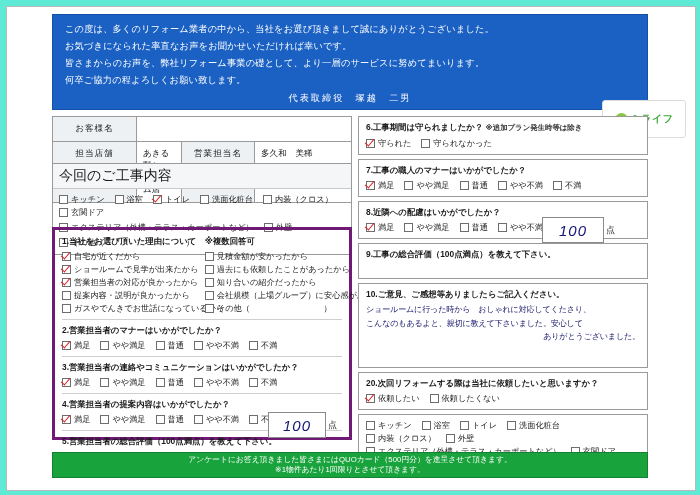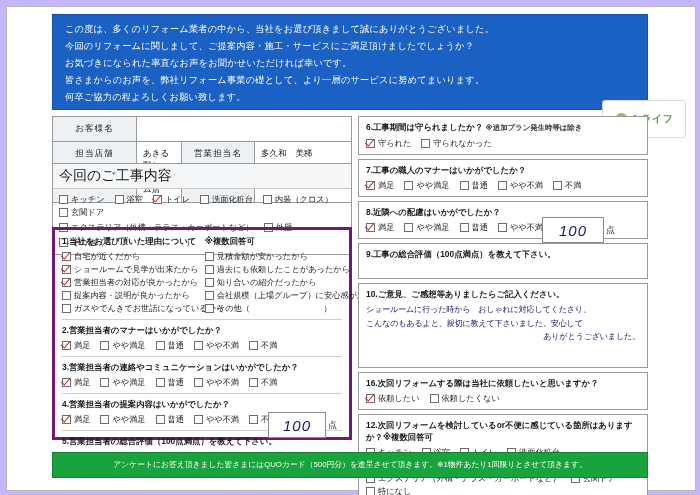--- a/index.html
+++ b/index.html
@@ -3,21 +3,21 @@
 <meta charset="utf-8">
 <style>
   html,body{margin:0;padding:0;}
   body{
     width:700px;height:495px;
     background:#ffffff;
     font-family:"Liberation Sans","DejaVu Sans",sans-serif;
     color:#1a1a1a;
     overflow:hidden;
   }
-  #sheet{position:relative;width:700px;height:495px;background:#c4b5fd;}
+  #sheet{position:relative;width:700px;height:495px;background:#5eead4;}
   .frame{position:absolute;left:6px;top:6px;width:688px;height:483px;border:1px solid #b9b9b9;background:#ffffff;}
 
   
   .greeting{
     position:absolute;left:52px;top:14px;width:596px;height:96px;
     background:#1b61c4;color:#ffffff;border:1px solid #1450a8;
     box-sizing:border-box;padding:8px 12px 0 12px;
   }
   .greeting p{margin:0 0 5px 0;font-size:9.2px;line-height:12px;letter-spacing:.2px;}
   .greeting .sign{text-align:center;font-size:9.2px;margin-top:6px;letter-spacing:2px;}
@@ -85,34 +85,33 @@
     position:absolute;left:0;top:0;right:0;
     font-size:8.1px;line-height:13.5px;color:#16166b;
     letter-spacing:-.2px;
   }
   .freetext span{display:block;}
 
   
   .bottombar{
     position:absolute;left:52px;top:452px;width:596px;height:26px;
     background:#19a33c;color:#fff;border:1px solid #128230;box-sizing:border-box;
-    display:flex;align-items:center;justify-content:center;
+    display:flex;flex-direction:column;align-items:center;justify-content:center;
   }
   .bottombar div{font-size:7.8px;line-height:10px;}
   .hr-line{border:none;border-top:1px solid #cfcfcf;margin:4px 0;}
 </style>
 </head>
 <body>
 
 <div id="sheet">
   <div class="frame"></div>
 
   <div class="greeting">
     <p>この度は、多くのリフォーム業者の中から、当社をお選び頂きまして誠にありがとうございました。</p>
-    <p>今回のリフォームに関しまして、ご提案内容・施工・サービスにご満足頂けましたでしょうか？</p>
     <p>お気づきになられた率直なお声をお聞かせいただければ幸いです。</p>
     <p>皆さまからのお声を、弊社リフォーム事業の礎として、より一層のサービスに努めてまいります。</p>
     <p>何卒ご協力の程よろしくお願い致します。</p>
     <div class="sign">代表取締役　塚越　二男</div>
   </div>
 
   <div class="logo">
     <div class="mark"></div>
     <div class="txt">ミライフ</div>
   </div>
@@ -391,35 +390,34 @@
       <div class="freearea">
         <div class="freetext">
           <span>ショールームに行った時から　おしゃれに対応してくたさり、</span>
           <span>こんなのもあるよと、親切に教えて下さいました。安心して</span>
           <span style="text-align:right">ありがとうございました。</span>
         </div>
       </div>
     </div>
 
     <div class="rblk">
-      <div class="q">16.次回リフォームする際は当社に依頼したいと思いますか？</div>
+      <div class="q">20.次回リフォームする際は当社に依頼したいと思いますか？</div>
       <div class="opts">
         <label class="opt">
             <span class="box checked"></span>
             <span>依頼したい</span>
           </label>
         <label class="opt">
             <span class="box"></span>
             <span>依頼したくない</span>
           </label>
       </div>
     </div>
 
     <div class="rblk">
-      <div class="q">12.次回リフォームを検討しているor不便に感じている箇所はありますか？※複数回答可</div>
       <div class="opts">
         <label class="opt">
             <span class="box"></span>
             <span>キッチン</span>
           </label>
         <label class="opt">
             <span class="box"></span>
             <span>浴室</span>
           </label>
         <label class="opt">

